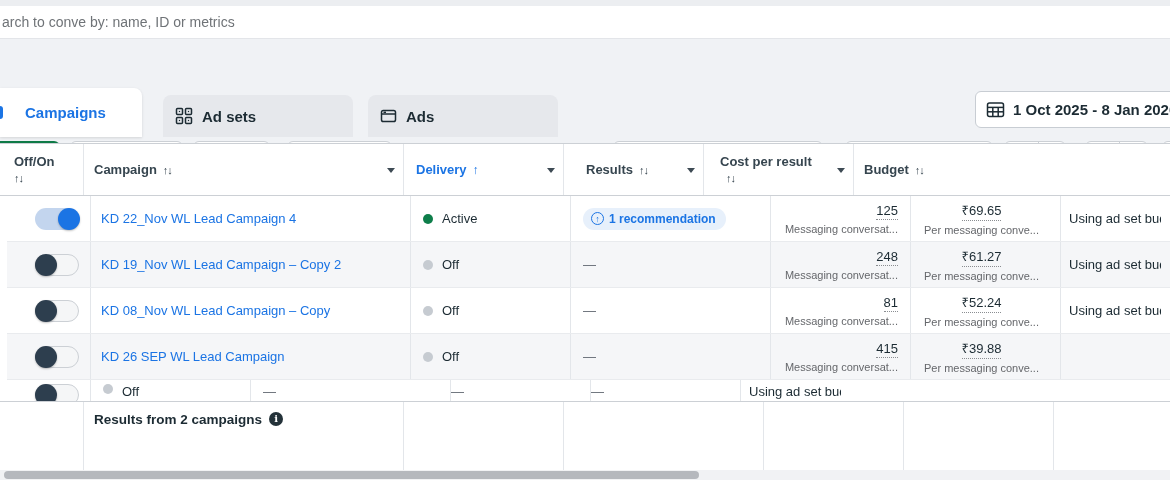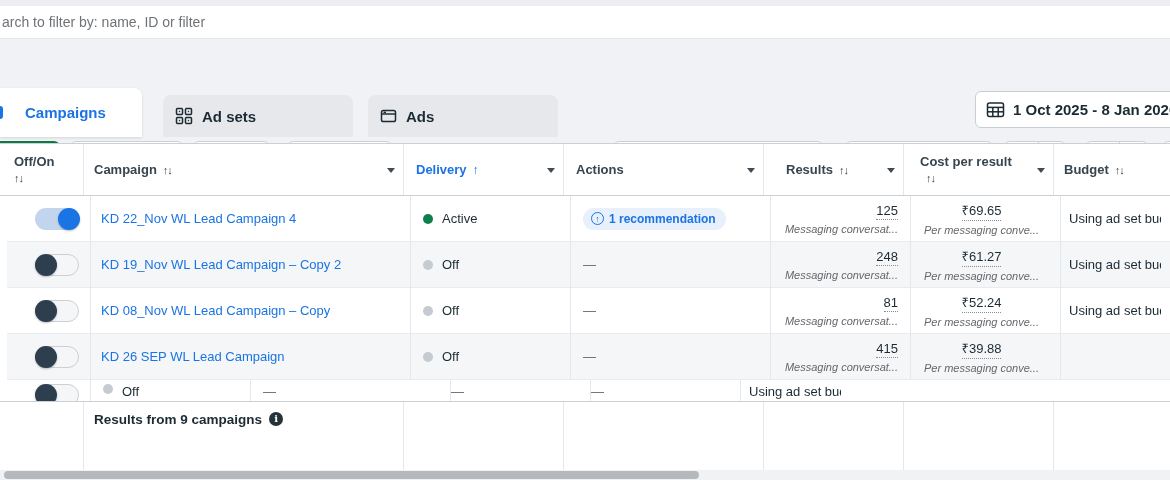--- a/index.html
+++ b/index.html
@@ -103,21 +103,21 @@
   .dtext { font-size:13px; color:#1c2b33; }
 
   .reco-pill { display:inline-flex; align-items:center; margin-left:12px; background:#e7f0fb;
                border-radius:12px; padding:4px 10px 4px 8px; cursor:pointer; }
   .reco-icon { width:13px; height:13px; border:1.5px solid #1b74e4; border-radius:50%; color:#1b74e4;
                font-size:9px; font-weight:bold; line-height:13px; text-align:center; margin-right:5px; }
   .reco-text { font-size:12px; font-weight:bold; color:#1b74e4; white-space:nowrap; }
   .dash { margin-left:12px; font-size:13px; color:#606770; }
 
   .num { font-size:13px; color:#1c2b33; border-bottom:1px dotted #8a8d91; padding-bottom:1px; }
-  .sub { font-size:11px; color:#65676b; margin-top:3px; white-space:nowrap;font-style:italic; }
+  .sub { font-size:11px; color:#65676b; margin-top:3px; white-space:nowrap; }
   .c-results .num, .c-results .sub, .c-results .dashr { margin-right:12px; }
   .c-cost .num, .c-cost .sub, .c-cost .dashr { margin-right:8px; }
   .dashr { font-size:13px; color:#606770; }
   .budget-text { margin-left:8px; font-size:13px; color:#1c2b33; white-space:nowrap; }
   .c-budget.money { justify-content:flex-end; }
   .c-budget.money .budget-text { margin-left:0; margin-right:2px; }
 
   .summary-row { position:absolute; left:0; top:257px; width:1170px; height:35px; display:flex;
                  border-top:1px solid #ccd0d5; background:#fff; }
   .summary-row .cell { height:100%; }
@@ -132,21 +132,21 @@
 
   svg { display:block; }
 </style>
 </head>
 <body>
 
 <div class="canvas">
 
   <div class="topstrip"></div>
   <div class="searchbar">
-    <span>arch to filter by: name, ID or filter</span>
+    <span>arch to conve by: name, ID or metrics</span>
   </div>
 
   <div class="workspace">
 
     <div class="tab-campaigns">
       <div class="camp-icon-sliver"></div>
       <span class="tlabel">Campaigns</span>
     </div>
     <div class="tab-grey tab-adsets">
       <span class="ticon">
@@ -286,24 +286,20 @@
       <div class="cell c-campaign h-campaign">
         <span>Campaign</span>
         <span class="sorticons">↑↓</span>
         <span class="hcaret"></span>
       </div>
       <div class="cell c-delivery h-delivery">
         <span>Delivery</span>
         <span class="sorticons">↑</span>
         <span class="hcaret"></span>
       </div>
-      <div class="cell c-actions h-actions">
-        <span>Actions</span>
-        <span class="hcaret"></span>
-      </div>
       <div class="cell c-results h-results">
         <span>Results</span>
         <span class="sorticons">↑↓</span>
         <span class="hcaret"></span>
       </div>
       <div class="cell c-cost h-cost">
         <span>Cost per result</span>
         <span class="sorticons">↑↓</span>
         <span class="hcaret"></span>
       </div>
@@ -450,21 +446,21 @@
       </div>
       <div class="cell c-budget">
         <span class="budget-text">Using ad set budget</span>
       </div>
     </div>
 
     <div class="summary-row">
       <div class="cell c-toggle"></div>
       <div class="cell c-campaign">
         <span class="summary-text">
-          <span>Results from 9 campaigns</span>
+          <span>Results from 2 campaigns</span>
           <span class="info-icon">i</span>
         </span>
       </div>
       <div class="cell c-delivery"></div>
       <div class="cell c-actions"></div>
       <div class="cell c-results"></div>
       <div class="cell c-cost"></div>
       <div class="cell c-budget"></div>
     </div>
 

